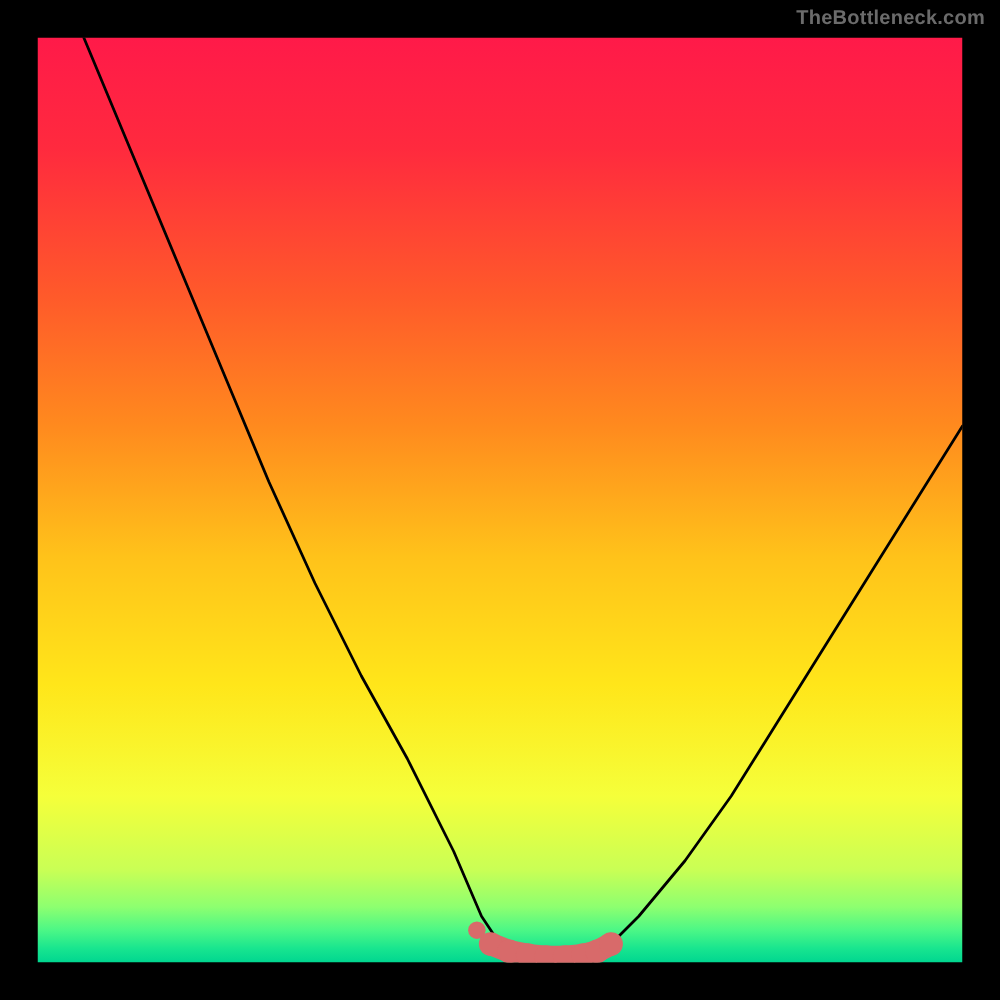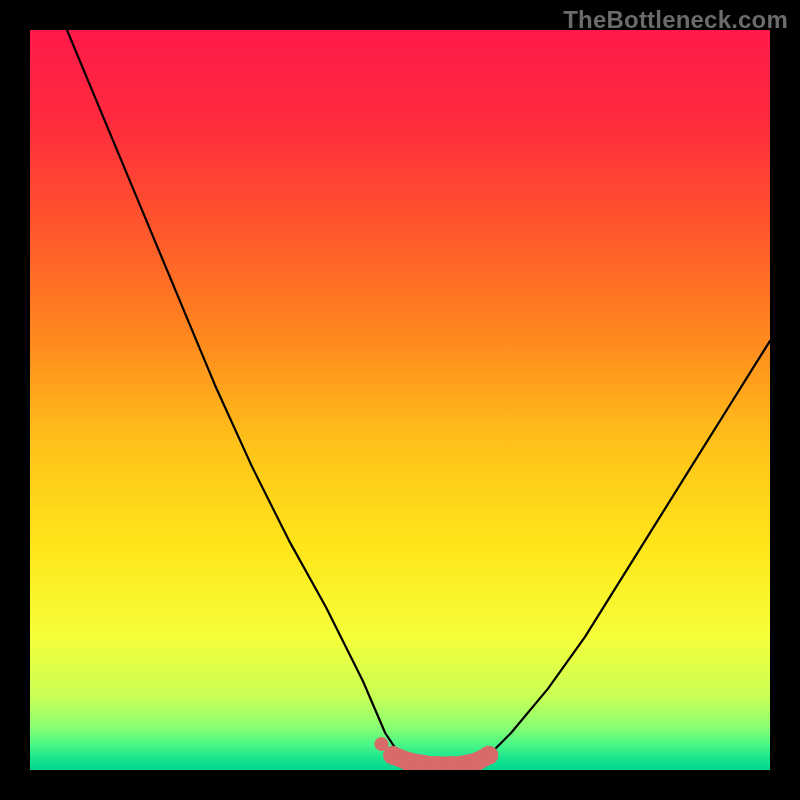--- a/index.html
+++ b/index.html
@@ -24,21 +24,21 @@
     top: 30px;
     width: 740px;
     height: 740px;
     
   }
   .watermark {
     position: absolute;
     top: 6px;
     right: 12px;
     font-family: Arial, Helvetica, sans-serif;
-    font-size: 24px;
+    font-size: 16px;
     font-weight: 600;
     color: #6b6b6b;
     letter-spacing: 0.2px;
   }
   svg {
     display: block;
   }
 </style>
 </head>
 <body>

